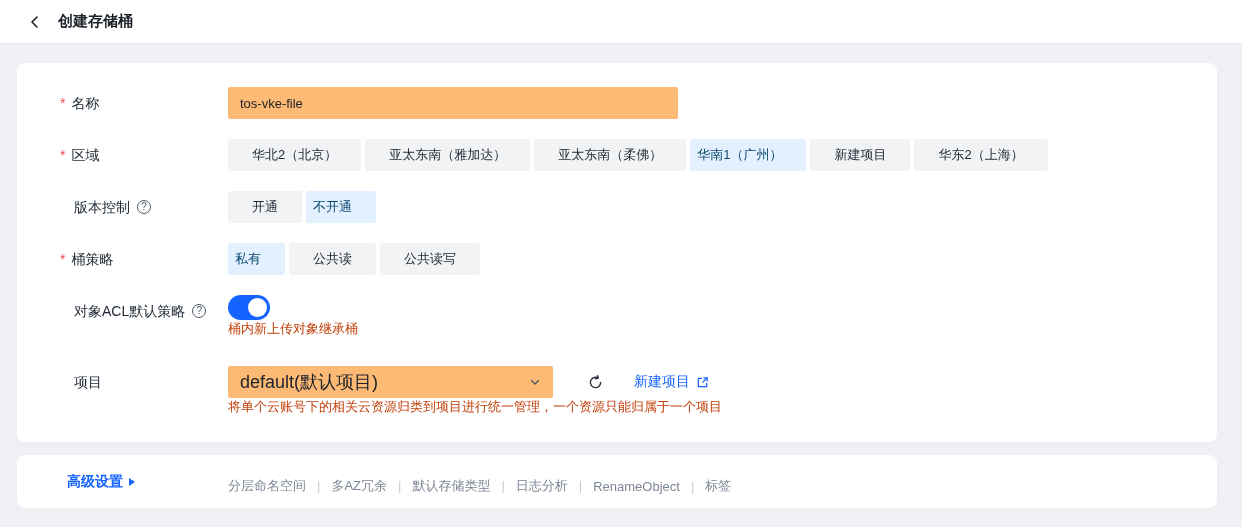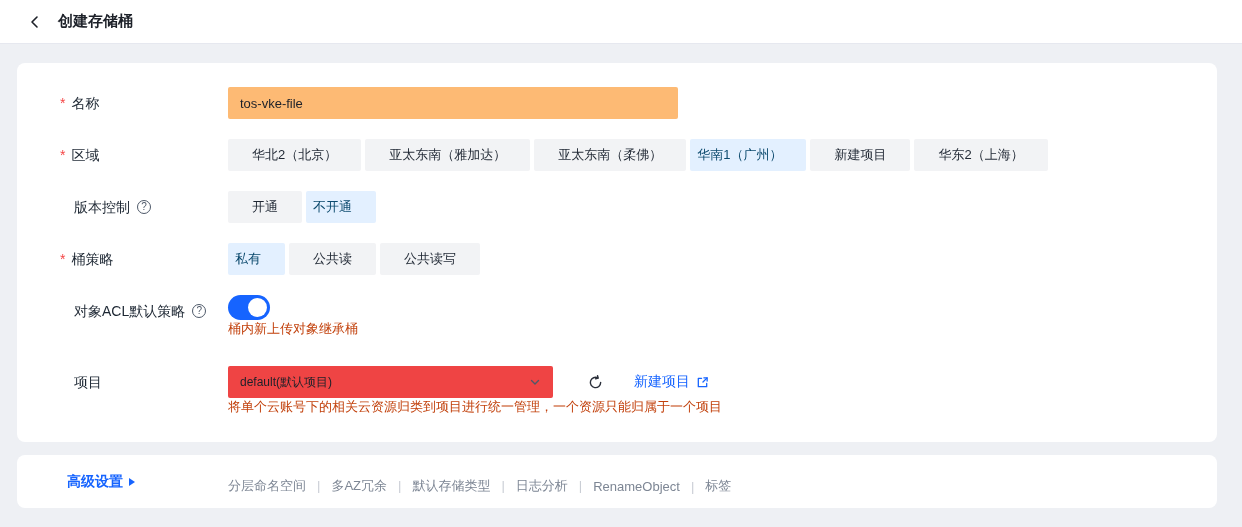--- a/index.html
+++ b/index.html
@@ -123,25 +123,25 @@
   .helper {
     font-size: 13px;
     color: #c2410c;
     line-height: 18px;
   }
 
   
   .select-line { display: flex; align-items: center; }
   .select-box {
     width: 325px; height: 32px;
-    background: #ef4444;
+    background: #fdba74;
     border-radius: 2px;
     padding: 0 12px;
     display: flex; align-items: center;
-    font-size: 12px;
+    font-size: 18px;
     color: #1d2129;
     cursor: pointer;
   }
   .select-box .sel-value { flex: 1; }
   .refresh-btn {
     margin-left: 33px;
     width: 18px; height: 18px;
     display: flex; align-items: center; justify-content: center;
     cursor: pointer;
   }

